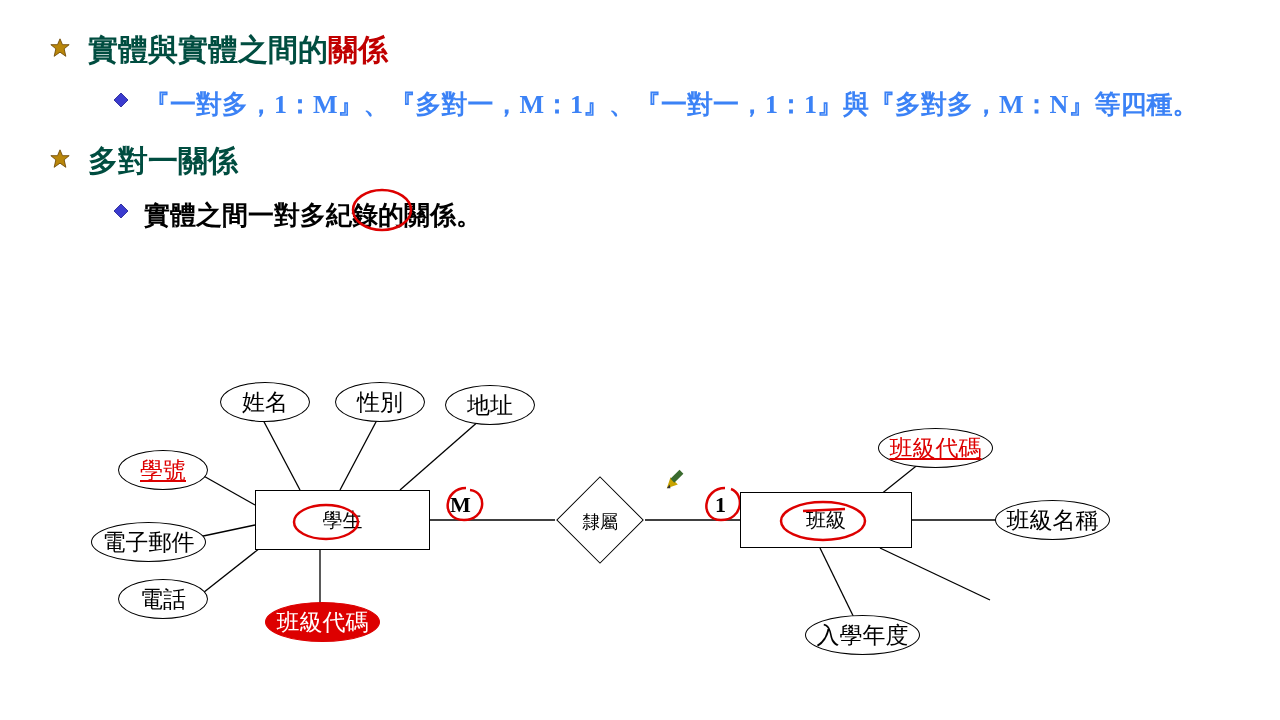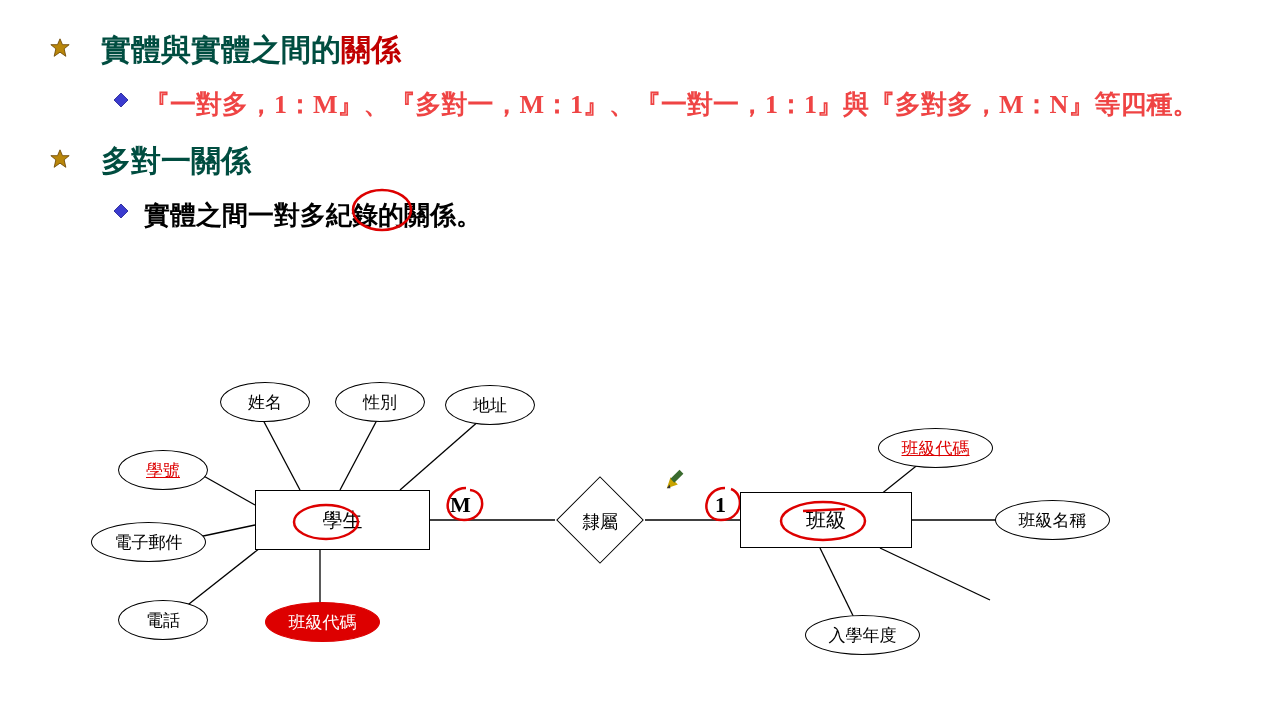--- a/index.html
+++ b/index.html
@@ -5,47 +5,47 @@
   * { box-sizing: border-box; }
   body {
     margin: 0;
     width: 1280px;
     height: 720px;
     background: #ffffff;
     font-family: "Microsoft JhengHei", "PMingLiU", serif;
     position: relative;
   }
   .content { padding: 30px 50px 0 50px; }
-  .bullet-row { display:flex; align-items:flex-start; margin-bottom:12px;gap:13px; }
+  .bullet-row { display:flex; align-items:flex-start; margin-bottom:12px; }
   .star-bullet {
     width: 20px; height: 20px; flex-shrink:0; margin-right:18px; margin-top:8px;
     position:relative;
   }
   .star-bullet svg { width:20px; height:20px; }
   .diamond-bullet {
     width:14px; height:14px; flex-shrink:0; margin-right:16px; margin-top:10px;
   }
   .title-text { font-size: 30px; font-weight: bold; color:#004d40; }
   .title-red { color:#c00000; }
   .sub-row { margin-left: 64px; display:flex; align-items:flex-start; margin-bottom:14px; }
-  .sub-text { font-size: 26px; font-weight:bold; color:#ef4444; line-height:1.7; }
+  .sub-text { font-size: 26px; font-weight:bold; color:#3b82f6; line-height:1.7; }
   .sub-black { color:#000; }
   .red-stroke { position:absolute; pointer-events:none; }
 
   
   .er { position:absolute; left:0; top:370px; width:1280px; height:340px; }
   .entity {
     position:absolute; border:1.5px solid #000; background:#fff;
     display:flex; align-items:center; justify-content:center;
     font-size:20px; font-family:"PMingLiU","SimSun",serif;
   }
   .attr {
     position:absolute; border:1.5px solid #000; border-radius:50%;
     background:#fff; display:flex; align-items:center; justify-content:center;
-    font-size:17px; font-family:"PMingLiU","SimSun",serif; white-space:nowrap;
+    font-size:23px; font-family:"PMingLiU","SimSun",serif; white-space:nowrap;
   }
   .rel-diamond {
     position:absolute; width:90px; height:60px;
   }
   .rel-diamond .shape {
     position:absolute; width:62px; height:62px; border:1.5px solid #000;
     background:#fff; transform: rotate(45deg); left:14px; top:-1px;
   }
   .rel-diamond .lbl {
     position:absolute; width:90px; text-align:center; top:20px; font-size:18px;
@@ -157,21 +157,21 @@
     </div>
   <div class="attr" style="left:445px; top:15px; width:90px; height:40px;">
       <span>地址</span>
     </div>
   <div class="attr" style="left:118px; top:80px; width:90px; height:40px;">
       <span class="pk">學號</span>
     </div>
   <div class="attr" style="left:91px; top:152px; width:115px; height:40px;">
       <span>電子郵件</span>
     </div>
-  <div class="attr" style="left:118px; top:230px; width:90px; height:40px;">
+  <div class="attr" style="left:118px; top:209px; width:90px; height:40px;">
       <span>電話</span>
     </div>
   <div class="attr fkey" style="left:265px; top:232px; width:115px; height:40px;">
       <span>班級代碼</span>
     </div>
 
   <div class="rel-diamond" style="left:555px; top:120px;">
     <div class="shape"></div>
     <div class="lbl">隸屬</div>
   </div>

